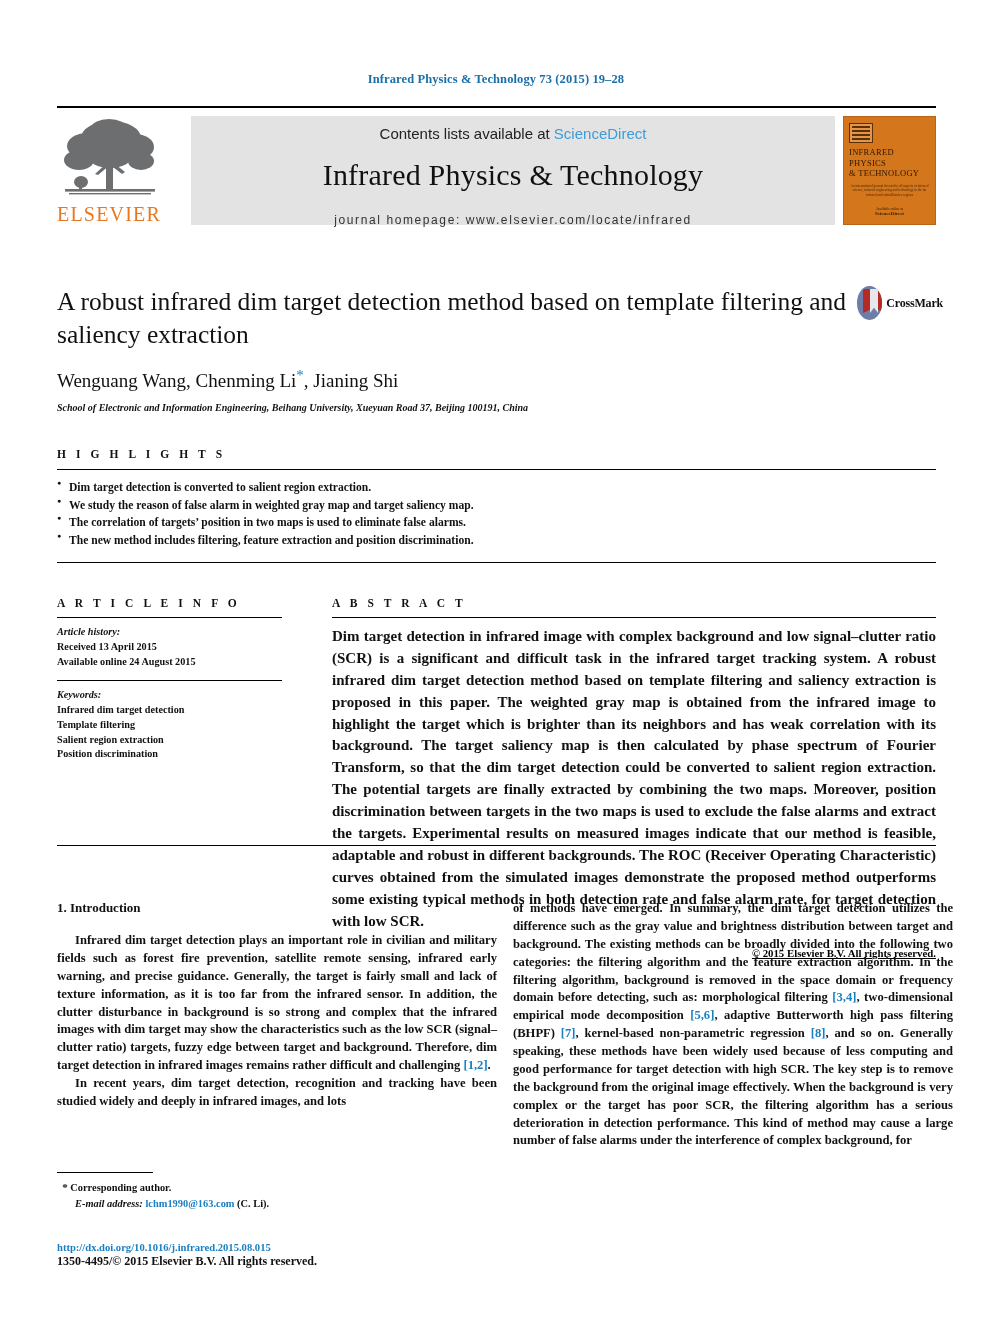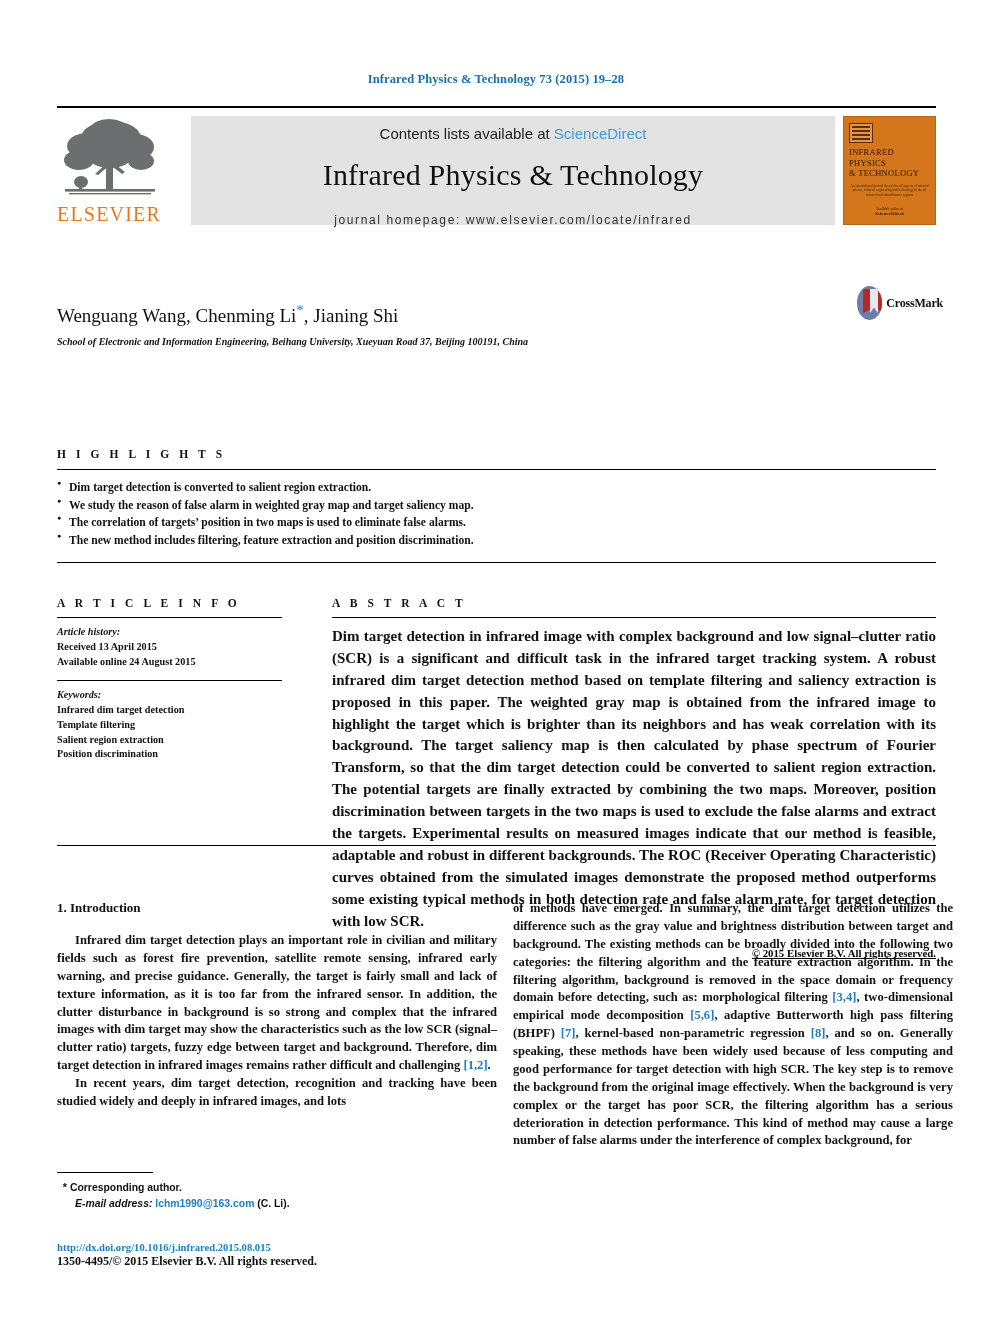--- a/index.html
+++ b/index.html
@@ -184,21 +184,21 @@
     margin: 0;
     color:#111;
   }
   .p + .p { text-indent: 18px; }
   .p.first { text-indent: 18px; }
   .ref { color:#1a7fc1; }
 
   
   .footnote { position:absolute; top:1172px; left:57px; width:440px; }
   .fn-rule { width: 96px; border-top: 1.1px solid #000; margin-bottom: 6px;}
-  .fn-line { font-family:Liberation Sans, sans-serif; font-weight:bold; font-size:10.4px; line-height:1.5; color:#111;}
+  .fn-line { font-family:Liberation Serif, serif; font-weight:bold; font-size:10.4px; line-height:1.5; color:#111;}
   .fn-line .em { font-style: italic; }
   .fn-star { font-size:11px; }
   .link { color:#1a7fc1; }
 
   .colophon { position:absolute; top:1242px; left:57px; width:460px; }
   .doi { font-family:"Liberation Serif", serif; font-weight:bold; font-size:10.6px; color:#1a7fc1; }
   .issn { font-family:"Liberation Serif", serif; font-weight:bold; font-size:12px; color:#111; margin-top:1px;}
 </style>
 </head>
 <body>
@@ -252,20 +252,21 @@
         <div class="cover-sub">An international journal devoted to all aspects of infrared science, infrared engineering and technology in the far infrared and submillimetre regions</div>
       </div>
       <div class="cover-foot">
         <span>Available online at</span>
         <b>ScienceDirect</b>
       </div>
     </div>
   </div>
 
   <div class="title-block">
+    <h1 class="art-title">A robust infrared dim target detection method based on template filtering and saliency extraction</h1>
     <div class="authors"><span>Wenguang Wang, Chenming Li</span><span class="star">*</span><span>, Jianing Shi</span></div>
     <div class="affil">School of Electronic and Information Engineering, Beihang University, Xueyuan Road 37, Beijing 100191, China</div>
   </div>
 
   <div class="crossmark">
     <div class="cm-badge"></div>
     <div class="cm-text">CrossMark</div>
   </div>
 
   <div class="highlights">

